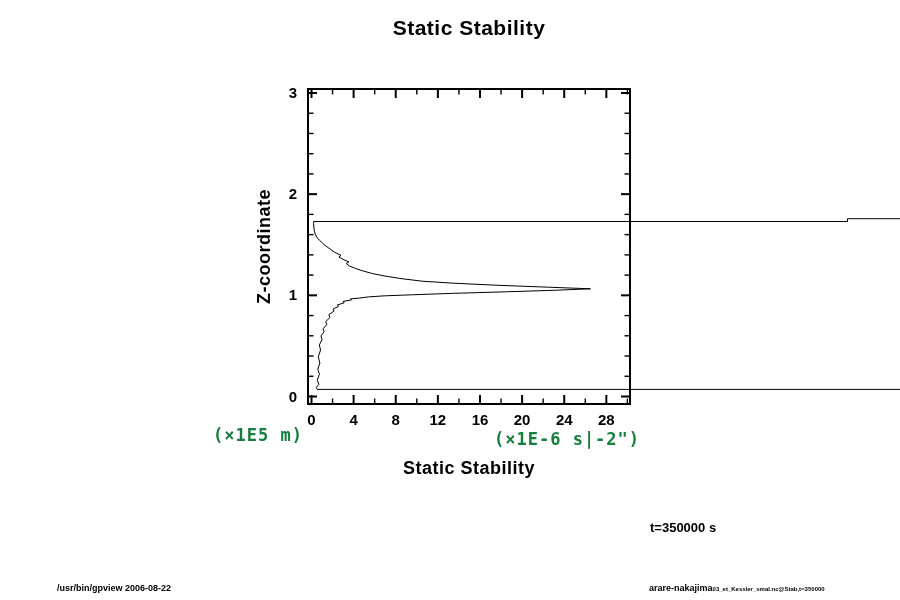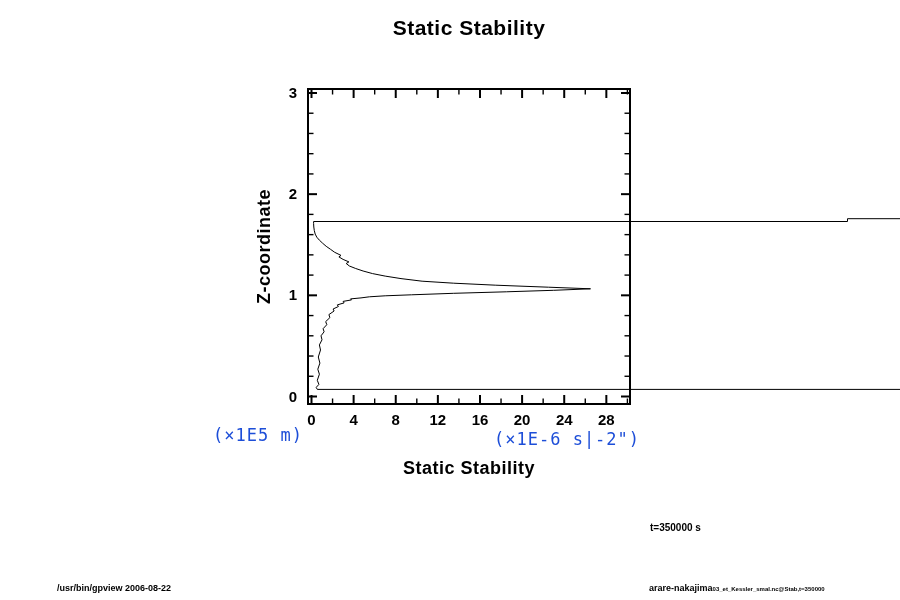--- a/index.html
+++ b/index.html
@@ -5,27 +5,27 @@
   html,body{margin:0;padding:0;background:#fff;}
   .page{position:relative;width:900px;height:600px;background:#ffffff;overflow:hidden;
         font-family:"Liberation Sans",sans-serif;color:#000;}
   .title{position:absolute;left:308px;top:16px;width:322px;text-align:center;
          font-size:21px;font-weight:bold;letter-spacing:0.5px;}
   .y-axis-title{position:absolute;left:244px;top:140px;width:40px;height:212px;
         display:flex;align-items:center;justify-content:center;}
   .y-axis-title span{transform:rotate(-90deg);white-space:nowrap;
         font-size:18px;font-weight:bold;letter-spacing:0.5px;}
   svg.plot{position:absolute;left:0;top:0;}
-  .unit-label{position:absolute;color:#1d4ed8;font-family:"DejaVu Sans Mono",monospace;
-        font-size:17px;font-weight:400;letter-spacing:1px;white-space:nowrap;}
+  .unit-label{position:absolute;color:#15803d;font-family:"DejaVu Sans Mono",monospace;
+        font-size:17px;font-weight:700;letter-spacing:1px;white-space:nowrap;}
   .y-unit{right:597px;top:425px;}
   .x-unit{left:494px;top:429px;}
   .x-axis-title{position:absolute;left:308px;top:458px;width:322px;text-align:center;
         font-size:18px;font-weight:bold;letter-spacing:0.5px;}
-  .annotations{position:absolute;left:650px;top:518px;font-size:10px;font-weight:bold;line-height:20px;}
+  .annotations{position:absolute;left:650px;top:518px;font-size:13px;font-weight:bold;line-height:20px;}
   .footer-left{position:absolute;left:57px;top:583px;font-size:9px;font-weight:bold;}
   .footer-right{position:absolute;left:649px;top:583px;font-size:9px;font-weight:bold;white-space:nowrap;}
   .footer-right .tiny{font-size:6px;font-weight:bold;}
 </style>
 </head>
 <body>
 
 <div class="page">
 
   <div class="title">Static Stability</div>

